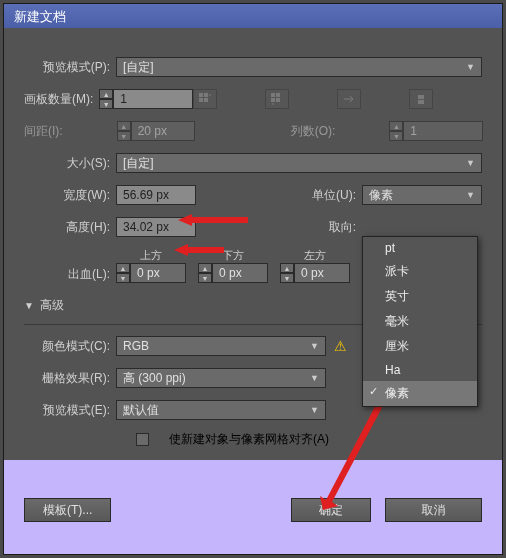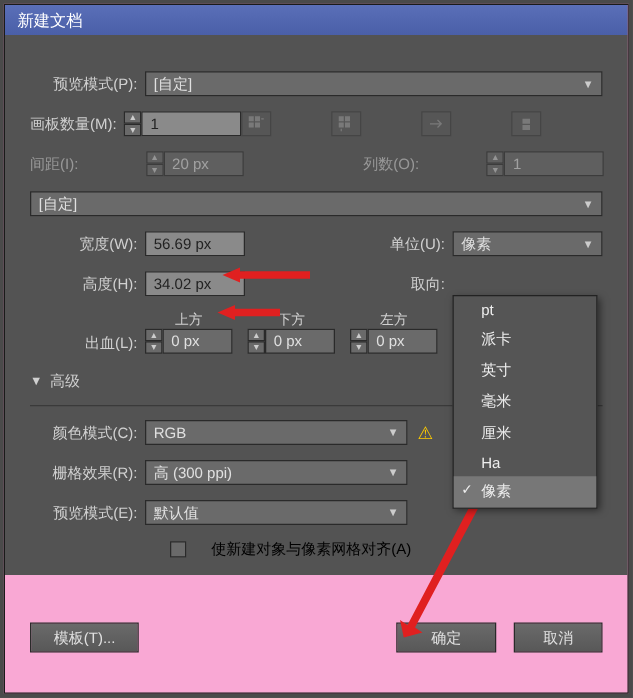--- a/index.html
+++ b/index.html
@@ -1,17 +1,17 @@
 <!DOCTYPE html>
 <html><head>
 <meta charset="utf-8">
 <style>
 * { box-sizing: border-box; margin: 0; padding: 0; font-family: "Microsoft YaHei", Arial, sans-serif; font-size: 12px; }
 body { background: #4a4a4a; width: 506px; height: 558px; overflow: hidden; }
-.window { width: 500px; height: 552px; margin: 3px; border: 1px solid #1a1a1a; background: #f9a8d4; }
+.window { width: 500px; height: 552px; margin: 3px; border: 1px solid #1a1a1a; background: #c4b5fd; }
 .titlebar { height: 24px; background: linear-gradient(#5a6fb8,#4a5fa8); color: #fff; padding: 4px 10px; font-size: 13px; font-weight: normal; }
 .content { padding: 28px 20px 12px 20px; background: #535353; }
 .row { display: flex; align-items: center; margin-bottom: 10px; min-height: 22px; }
 .lbl { color: #d0d0d0; font-size: 12px; text-align: right; padding-right: 6px; white-space: nowrap; }
 .lbl.w1 { width: 92px; }
 .txt { background: #6a6a6a; border: 1px solid #2a2a2a; color: #e0e0e0; height: 20px; padding: 2px 6px; font-size: 12px; }
 .txt.editable { background: #8a8a8a; color: #222; }
 .sel { background: #6a6a6a; border: 1px solid #2a2a2a; color: #e0e0e0; height: 20px; padding: 2px 6px; display: flex; align-items: center; justify-content: space-between; }
 .sel .arr { font-size: 9px; color: #ccc; }
 .sp { display: flex; }
@@ -116,20 +116,21 @@
       <div class="sp">
         <div class="stepper">
             <div class="up">▲</div>
             <div class="dn">▼</div>
           </div>
         <input class="txt" style="width: 80px;" value="1">
       </div>
     </div>
 
     <div class="row">
+      <span class="lbl w1">大小(S):</span>
       <div class="sel" style="flex:1">
         <span>[自定]</span>
         <span class="arr">▼</span>
       </div>
     </div>
 
     <div class="row">
       <span class="lbl w1">宽度(W):</span>
       <input class="txt editable" style="width: 80px;" value="56.69 px">
       <div style="flex:1"></div>
@@ -219,21 +220,21 @@
       <div class="box"></div>
       <span>使新建对象与像素网格对齐(A)</span>
     </div>
 
   </div>
 
   <div class="footer">
     <button class="btn">模板(T)...</button>
     <div style="display:flex; gap:14px">
       <button class="btn" style="width:80px">确定</button>
-      <button class="btn" style="width:71px">取消</button>
+      <button class="btn" style="width:97px">取消</button>
     </div>
   </div>
 </div>
 
 <div class="dropdown" style="left:362px; top:236px; width:116px" id="units-dd">
     <div class="opt"><span>pt</span></div>
     <div class="opt"><span>派卡</span></div>
     <div class="opt"><span>英寸</span></div>
     <div class="opt"><span>毫米</span></div>
     <div class="opt"><span>厘米</span></div>

